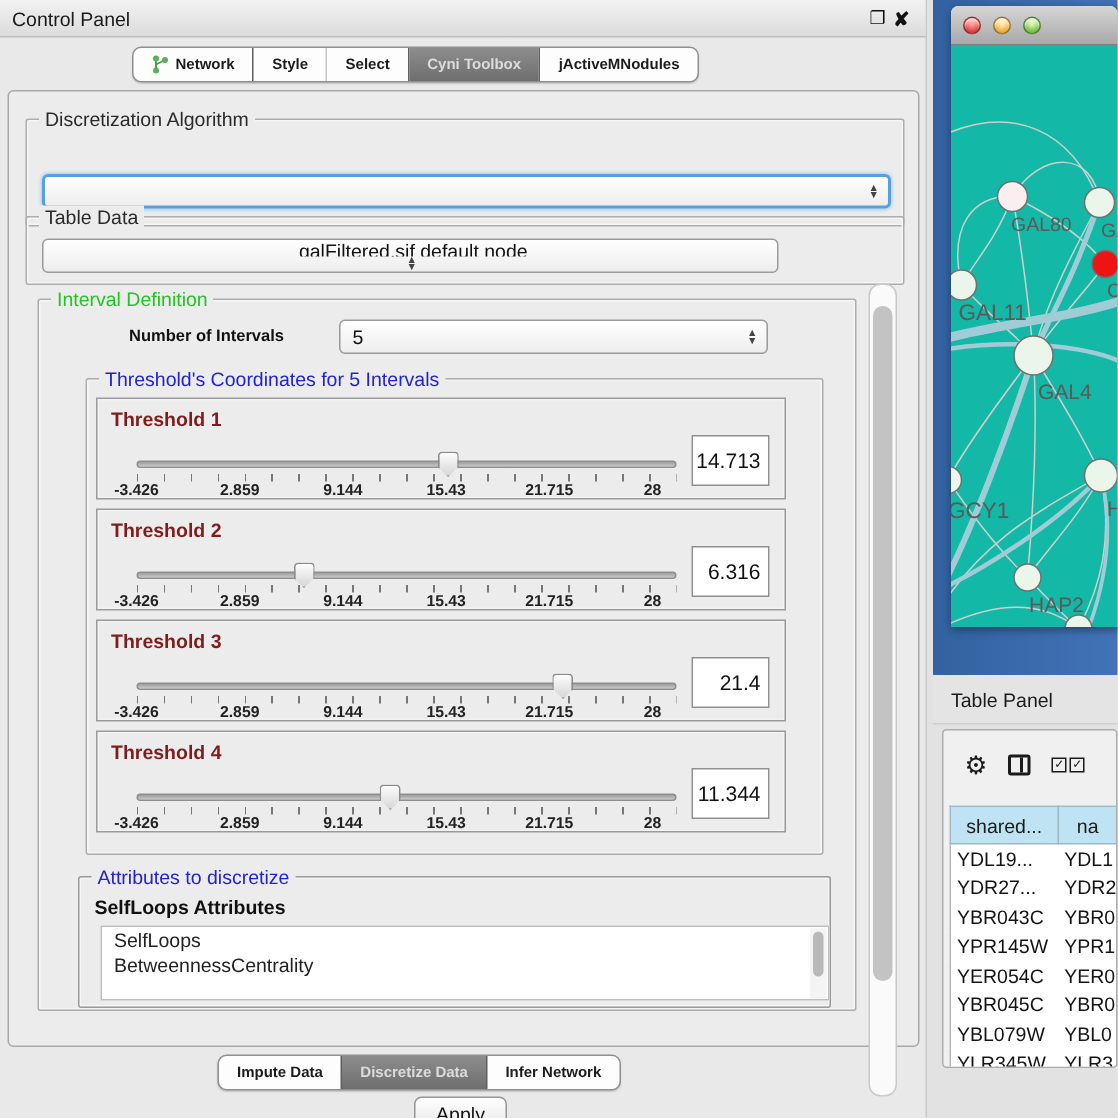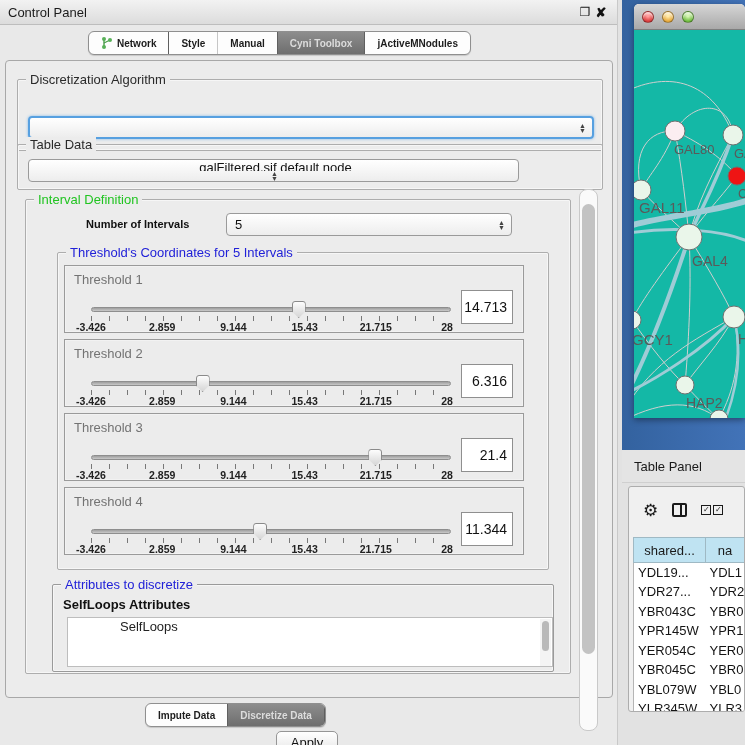--- a/index.html
+++ b/index.html
@@ -61,41 +61,41 @@
   .popup .opt { padding:0 2px; height:16px; line-height:16px; color:#101010; }
   .popup .opt.bold { font-weight:bold; }
 
   
   .vsb { position:absolute; background:#fafafa; border:1px solid #c9c9c9; border-radius:8px; }
   .vsb .thumb { position:absolute; left:2px; right:2px; background:#c3c3c3; border-radius:7px; }
 
   
   .th-panel { position:absolute; left:6px; width:460px; height:68px;
     background:#ececec; border:1px solid #9a9a9a; box-shadow:inset 0 0 0 1px #f2f2f2; }
-  .th-label { position:absolute; left:9px; top:6px; font-size:13px; font-weight:normal; color:#737373; }
+  .th-label { position:absolute; left:9px; top:6px; font-size:13px; font-weight:bold; color:#7f1d1d; }
   .slider { position:absolute; left:26px; top:36px; width:360px; height:26px; }
   .track { position:absolute; left:0; right:0; top:5px; height:5px; border-radius:3px;
     background:linear-gradient(#9e9e9e,#c9c9c9); border:1px solid #8e8e8e; }
   .thumb-s { position:absolute; top:-1px; width:14px; height:17px; margin-left:-7px;
     background:linear-gradient(#fdfdfd,#d6d6d6); border:1px solid #8a8a8a;
     clip-path:polygon(0 0,100% 0,100% 60%,50% 100%,0 60%); border-radius:3px 3px 0 0; }
   .ticks { position:absolute; left:0; right:0; top:14px; height:5px;
     background-image:repeating-linear-gradient(to right,#777 0 1px,transparent 1px 5%); }
-  .tlabels { position:absolute; left:0; right:4px; top:19px; height:12px;
+  .tlabels { position:absolute; left:0; right:16px; top:19px; height:12px;
     font-size:10.5px; font-weight:bold; color:#222; }
   .tlabels span { position:absolute; transform:translateX(-50%); white-space:nowrap; }
   .valbox { position:absolute; right:10px; top:24px; width:52px; height:34px;
     background:#fff; border:1px solid #8f8f8f; font-size:14px; color:#111;
     display:flex; align-items:center; justify-content:flex-end; padding-right:5px; }
 
   
   .attr-sub { position:absolute; left:10px; top:12px; font-size:13px; font-weight:bold; color:#111; }
   .listbox { position:absolute; left:14px; top:32px; width:486px; height:50px;
     background:#fff; border:1px solid #bdbdbd; overflow:hidden; font-size:13px; color:#222; }
-  .listbox .li { padding:1px 0 1px 8px; height:17px;margin-left:44px; }
+  .listbox .li { padding:1px 0 1px 8px; height:17px; }
   .list-vsb { position:absolute; right:1px; top:1px; width:11px; height:48px; background:#f4f4f4; }
   .list-vsb .thumb { position:absolute; left:2px; width:7px; top:2px; height:30px;
     background:#b9b9b9; border-radius:4px; }
 
   .apply-btn { position:absolute; left:270px; top:670px; width:62px; height:23px;
     background:linear-gradient(#ffffff,#e6e6e6); border:1px solid #969696;
     border-radius:5px; font-size:13px; color:#111; display:flex;
     align-items:center; justify-content:center; font-family:inherit; }
 
   
@@ -154,21 +154,21 @@
         <circle cx="3" cy="3" r="2" fill="#58b058"></circle>
         <circle cx="9" cy="4" r="2" fill="#58b058"></circle>
         <circle cx="3" cy="11" r="2" fill="#58b058"></circle>
       </svg>
       <span>Network</span>
     </div>
     <div class="seg">
         <span>Style</span>
       </div>
     <div class="seg presel">
-        <span>Manual</span>
+        <span>Select</span>
       </div>
     <div class="seg sel">
         <span>Cyni Toolbox</span>
       </div>
     <div class="seg">
         <span>jActiveMNodules</span>
       </div>
   </div>
 
   <div class="cp-content">
@@ -276,37 +276,41 @@
           </div>
           <div class="valbox">11.344</div>
         </div>
       </div>
 
       <div class="titled-group" style="left:26px; top:384px; width:502px; height:88px; border-color:#9a9a9a;">
         <span class="tg-label tg-blue">Attributes to discretize</span>
         <div class="attr-sub">SelfLoops Attributes</div>
         <div class="listbox">
           <div class="li">SelfLoops</div>
+          <div class="li">BetweennessCentrality</div>
           <div class="list-vsb">
             <div class="thumb"></div>
           </div>
         </div>
       </div>
     </div>
 
     <button class="apply-btn">Apply</button>
   </div>
 
 
   <div class="seg-bar bottom-tabs">
     <div class="seg presel">
         <span>Impute Data</span>
       </div>
     <div class="seg sel">
         <span>Discretize Data</span>
+      </div>
+    <div class="seg">
+        <span>Infer Network</span>
       </div>
   </div>
 </div>
 
 <div class="net-frame"></div>
 <div class="mac-win">
   <div class="mac-titlebar">
     <span class="light red"></span>
     <span class="light yellow"></span>
     <span class="light green"></span>

